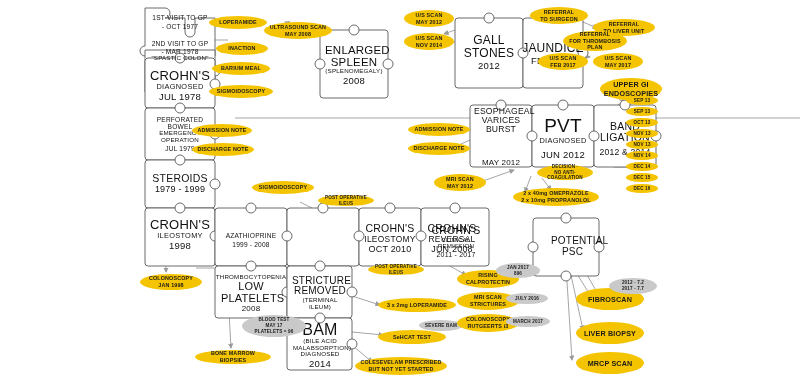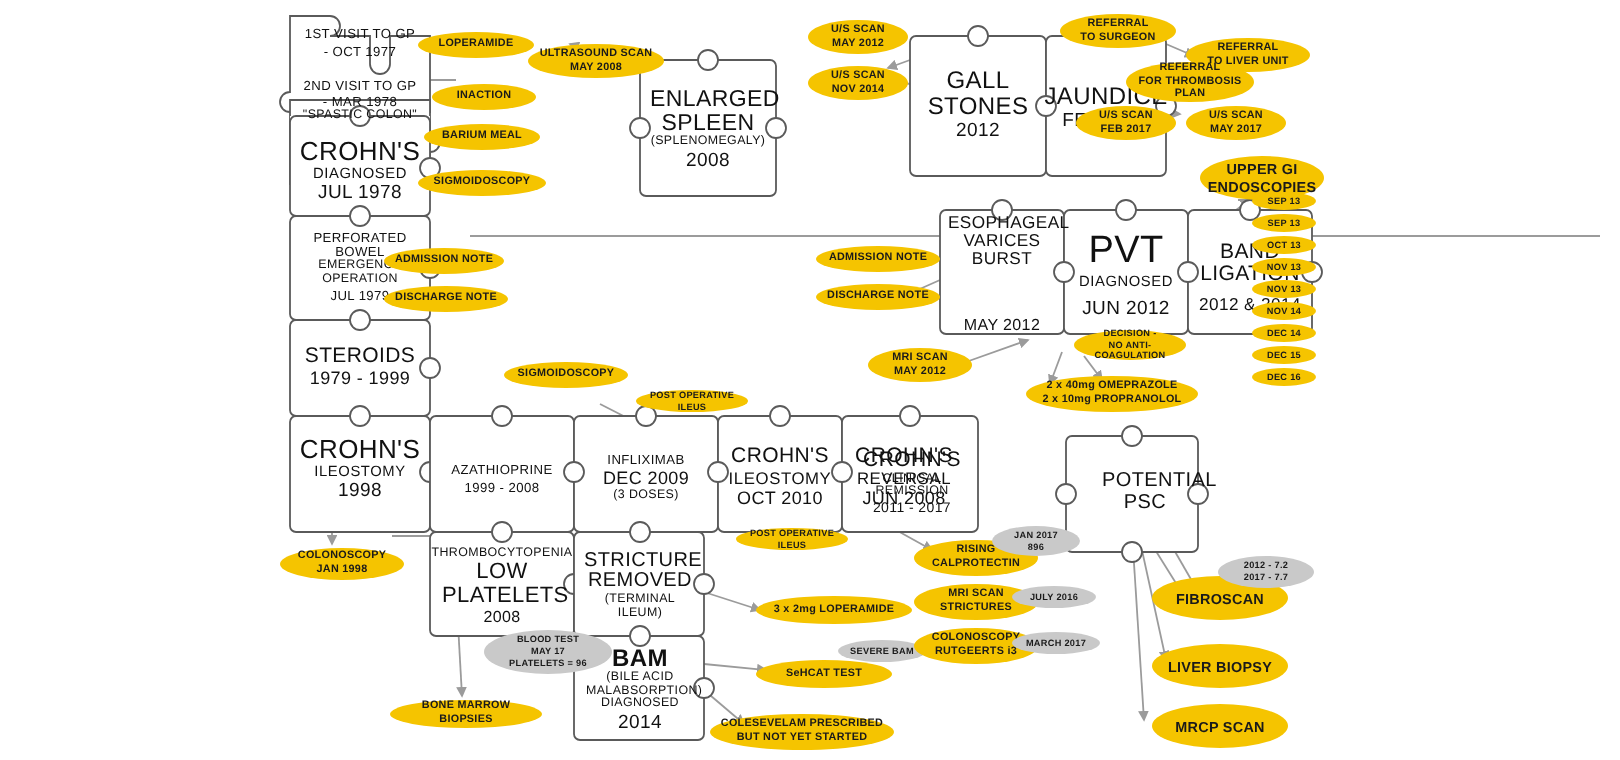--- a/index.html
+++ b/index.html
@@ -259,25 +259,20 @@
     <span class="ttl">CROHN'S</span>
     <span class="sub">ILEOSTOMY</span>
     <span class="dt">1998</span>
   </div>
 
   <div class="piece tiny" style="left:217px;top:226px;width:68px;height:28px;">
     <span class="ttl">AZATHIOPRINE</span>
     <span class="dt">1999 - 2008</span>
   </div>
 
-  <div class="piece tiny" style="left:289px;top:220px;width:68px;height:38px;">
-    <span class="ttl">INFLIXIMAB</span>
-    <span class="dt" style="font-size:9px;">DEC 2009</span>
-    <span class="sub2">(3 DOSES)</span>
-  </div>
 
   <div class="piece mid" style="left:359px;top:218px;width:62px;height:42px;">
     <span class="ttl">CROHN'S</span>
     <span class="sub" style="font-size:8.4px;">ILEOSTOMY</span>
     <span class="dt">OCT 2010</span>
   </div>
 
   <div class="piece mid" style="left:421px;top:218px;width:62px;height:42px;">
     <span class="ttl">CROHN'S</span>
     <span class="sub" style="font-size:8.4px;">REVERSAL</span>
@@ -327,21 +322,21 @@
     <span class="ttl" style="font-size:10.5px;white-space:normal;width:54px;">BAND LIGATION</span>
     <span class="dt" style="margin-top:5px;font-size:8.6px;">2012 &amp; 2014</span>
   </div>
 
   <div class="piece small" style="left:289px;top:272px;width:62px;height:42px;">
     <span class="ttl" style="font-size:10px;white-space:normal;width:56px;">STRICTURE REMOVED</span>
     <span class="sub2" style="white-space:normal;width:56px;">(TERMINAL ILEUM)</span>
   </div>
 
   <div class="piece" style="left:289px;top:324px;width:62px;height:42px;">
-    <span class="ttl" style="font-size:12px;font-weight:bold;">BAM</span>
+    <span class="ttl" style="font-size:16px;">BAM</span>
     <span class="sub2" style="white-space:normal;width:54px;">(BILE ACID MALABSORPTION) DIAGNOSED</span>
     <span class="dt">2014</span>
   </div>
 
   <div class="piece mid" style="left:535px;top:232px;width:62px;height:30px;">
     <span class="ttl" style="font-size:10px;white-space:normal;width:56px;padding-left:13px;">POTENTIAL PSC</span>
   </div>
 
   <div class="pill med" style="left:209px;top:16px;width:58px;height:13px;">LOPERAMIDE</div>
   <div class="pill med" style="left:216px;top:42px;width:52px;height:13px;">INACTION</div>

